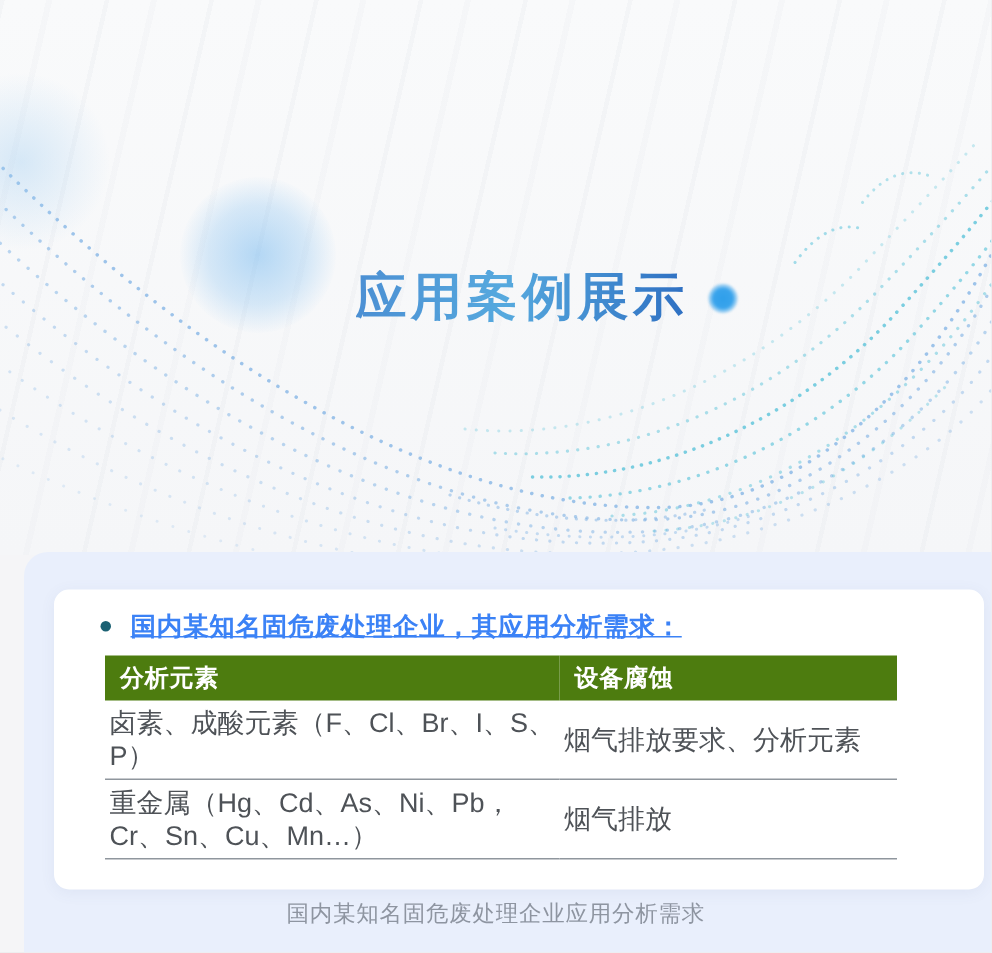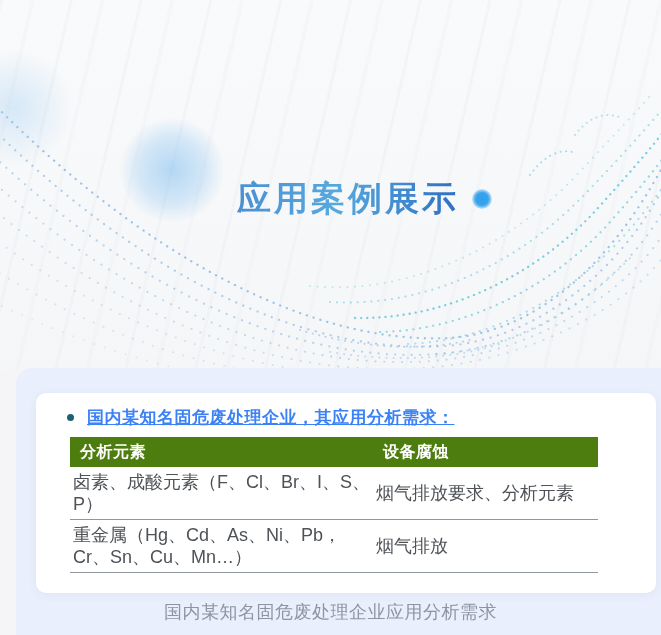--- a/index.html
+++ b/index.html
@@ -64,21 +64,21 @@
   .req-table td{
     font-size:18px;color:#4e5257;line-height:22px;
     padding:4px 0 4px 3px;border-bottom:1px solid #8f969d;
     vertical-align:middle;
   }
   .cell-element{white-space:pre-line;}
   .row-1 td{height:26px;}
   .row-3 td{height:30px;}
   .caption{
     position:absolute;left:0;top:600px;width:661px;text-align:center;
-    font-size:18px;color:#8e95a1;letter-spacing:.5px;
+    font-size:15px;color:#8e95a1;letter-spacing:.5px;
   }
 </style>
 </head>
 <body>
 
 <div class="stage">
 
   <div class="hero">
     <div class="streaks"></div>
 

